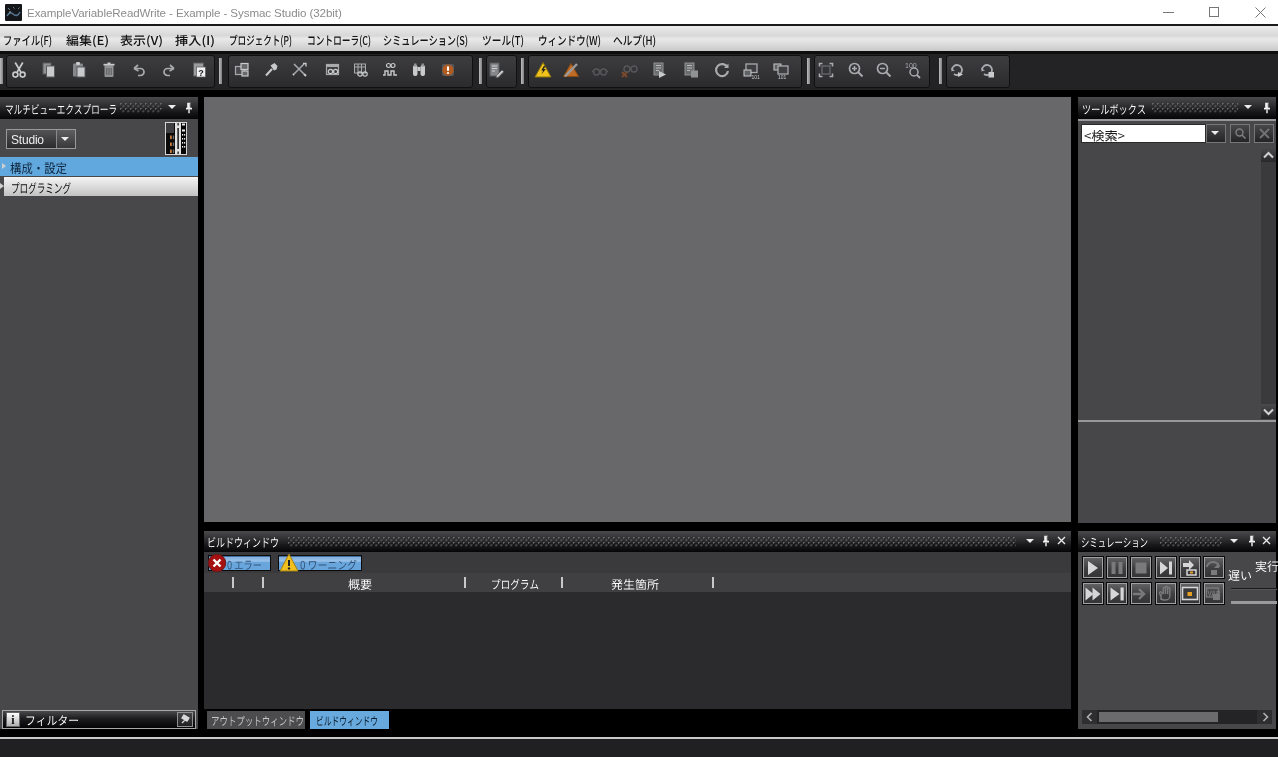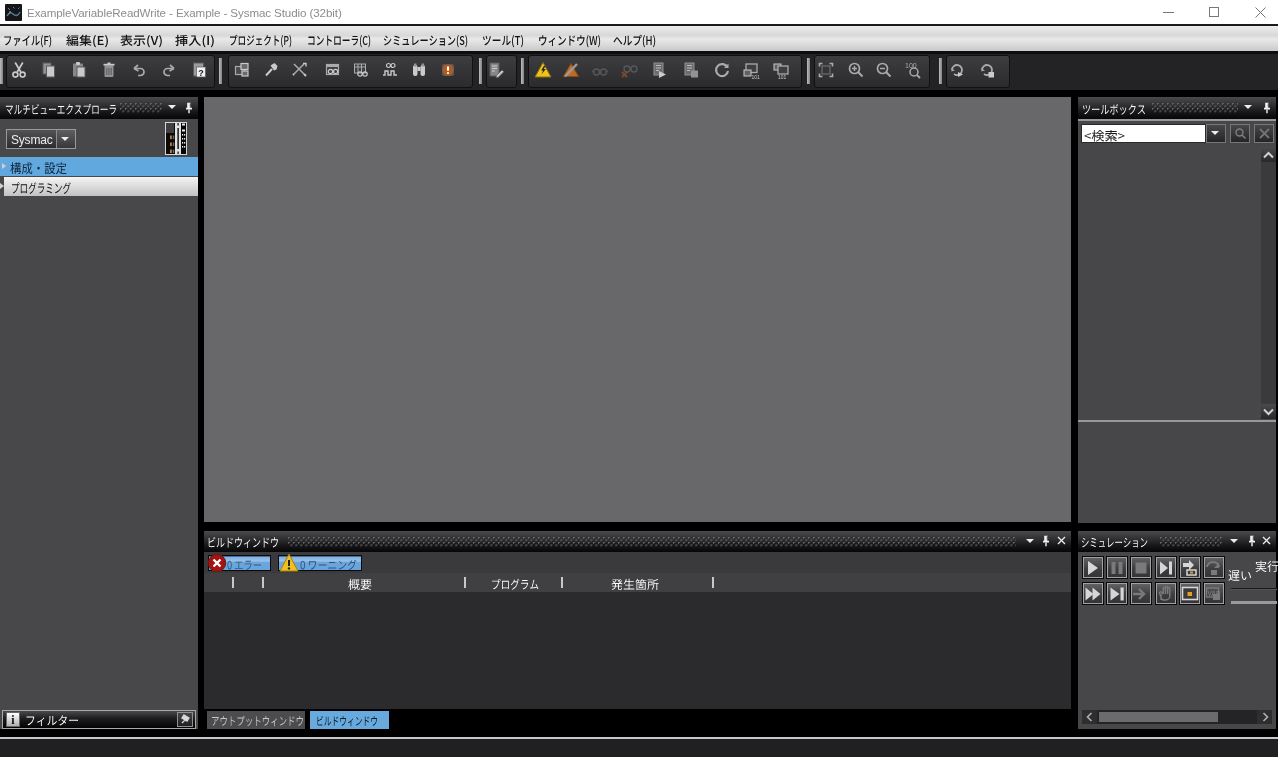--- a/index.html
+++ b/index.html
@@ -236,21 +236,21 @@
     </svg></div>
 <div class="abs dots" style="left:120px;top:103px;width:42px;height:10px"></div>
 <div class="abs tri-d" style="left:168px;top:105px"></div>
 <svg class="abs" style="left:184px;top:102px" width="10" height="12" viewBox="0 0 10 12">
     <path d="M3.2 0.8h3.6v5H8v1.6H2V5.8h1.2z" fill="#f2f2f2"></path>
     <path d="M6.3 1.2v4.4" stroke="#333" stroke-width="0.9"></path>
     <path d="M5 7.6v3.6" stroke="#f2f2f2" stroke-width="1.4"></path>
   </svg>
 <div class="abs" style="left:6px;top:129px;width:70px;height:20px;border:1px solid #99999b;background:linear-gradient(180deg,#535355,#2b2b2d)"></div>
 <div class="abs" style="left:56px;top:130px;width:19px;height:18px;background:linear-gradient(180deg,#5e5e60,#39393b);border-left:1px solid #8a8a8c"></div>
-<div class="abs" style="left:11px;top:133px;font-size:12px;letter-spacing:-0.2px;color:#ededed">Sysmac</div>
+<div class="abs" style="left:11px;top:133px;font-size:12px;letter-spacing:-0.2px;color:#ededed">Studio</div>
 <div class="abs tri-d" style="left:61px;top:137px"></div>
 <svg class="abs" style="left:165px;top:122px" width="22" height="33" viewBox="0 0 22 33">
 <rect x="0" y="0" width="22" height="33" fill="#d4d4d4"></rect>
 <rect x="1" y="1" width="9" height="31" fill="#0a0a0a"></rect>
 <rect x="1" y="1" width="8" height="10" fill="#3f3f41"></rect>
 <rect x="5" y="13.5" width="1.8" height="3.6" fill="#c87b3a"></rect>
     <rect x="7.8" y="13.5" width="1.4" height="3.6" fill="#6a6a6c"></rect>
 <rect x="5" y="20.5" width="1.8" height="3.6" fill="#c87b3a"></rect>
     <rect x="7.8" y="20.5" width="1.4" height="3.6" fill="#6a6a6c"></rect>
 <rect x="5" y="27.5" width="1.8" height="3.6" fill="#c87b3a"></rect>

